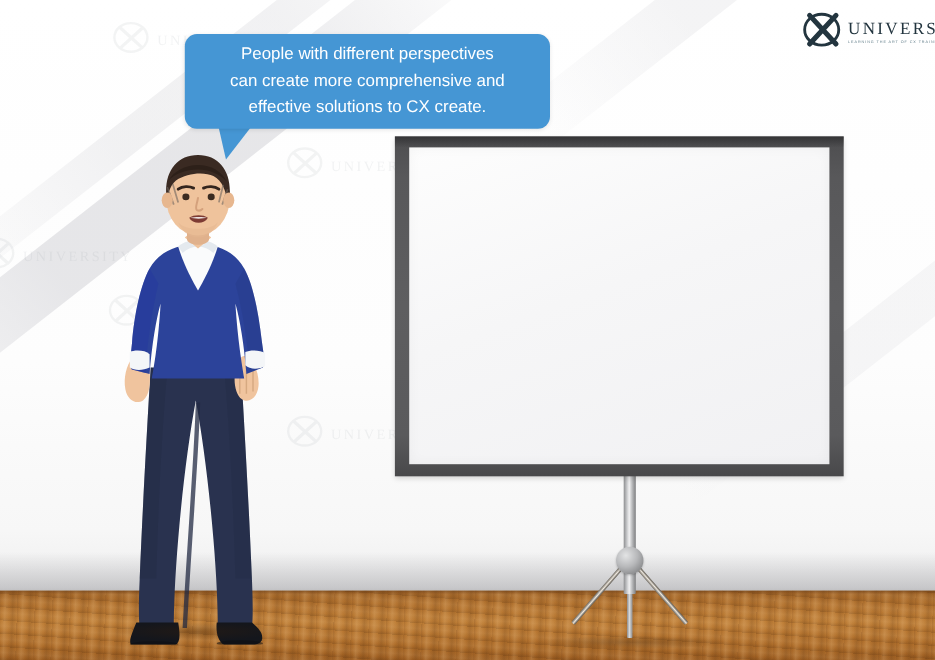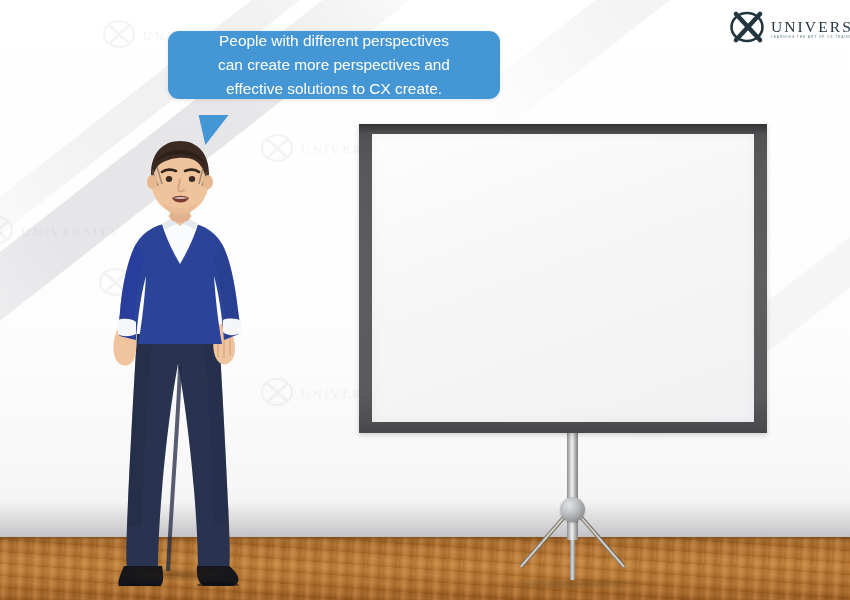--- a/index.html
+++ b/index.html
@@ -144,21 +144,21 @@
     letter-spacing: 0.85px;
     color: #5d7a86;
     margin-top: 2px;
     white-space: nowrap;
   }
 
   
   .bubble {
     position: absolute;
     left: 168px; top: 31px;
-    width: 332px; height: 68px;
+    width: 332px; height: 86px;
     background: #4596d4;
     border-radius: 11px;
     display: flex;
     align-items: center;
     justify-content: center;
     box-shadow: 0 1px 4px rgba(0,0,0,0.10);
   }
   .bubble-text {
     color: #ffffff;
     font-size: 15.4px;
@@ -381,21 +381,21 @@
       <path d="M77 64 C81 63 89 63 92 64 C89 65 80 65 77 64 Z" fill="#ffffff" opacity=".85"></path>
 
       <path d="M66 68 C72 76 96 76 102 68 C98 78 90 82 84 82 C78 82 70 78 66 68 Z" fill="#e3b68f" opacity=".55"></path>
     </svg>
   </div>
 
   <div class="bubble-tail"></div>
   <div class="bubble">
     <div class="bubble-text">
       <span>People with different perspectives</span><br>
-      <span>can create more perspectives and</span><br>
+      <span>can create more comprehensive and</span><br>
       <span>effective solutions to CX create.</span>
     </div>
   </div>
 
   <div class="logo">
     <span>
       <svg width="40" height="36" viewBox="0 0 40 36">
         <ellipse cx="18" cy="18" rx="15.5" ry="14" fill="none" stroke="#23353f" stroke-width="2.6"></ellipse>
         <path d="M7 5 L31 31" stroke="#23353f" stroke-width="4.6" stroke-linecap="round" fill="none"></path>
         <path d="M31 5 L7 31" stroke="#23353f" stroke-width="4.6" stroke-linecap="round" fill="none"></path>

